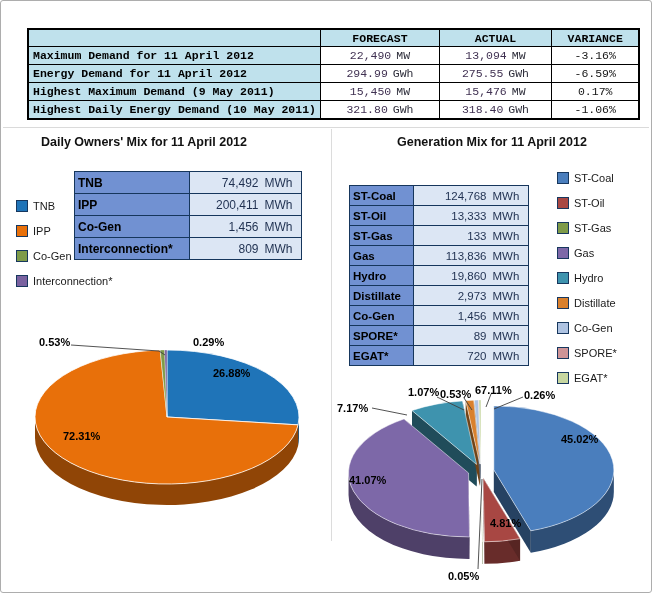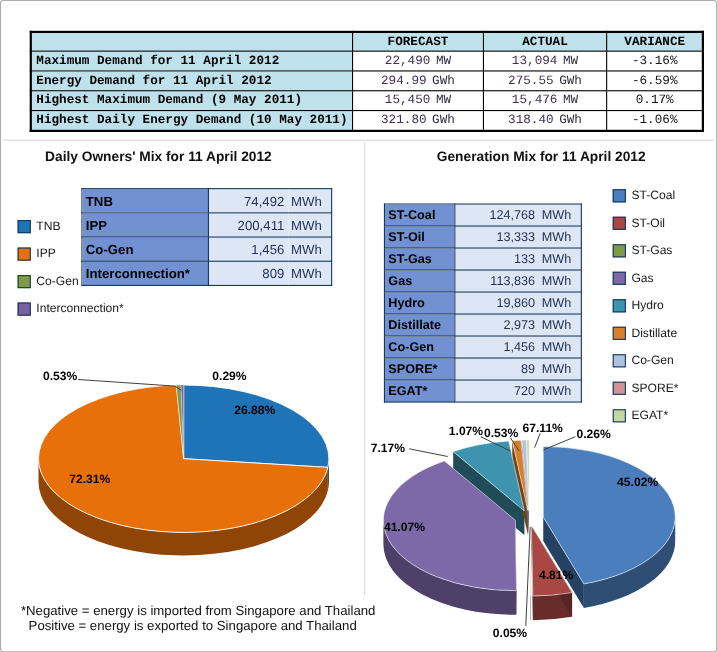--- a/index.html
+++ b/index.html
@@ -304,18 +304,14 @@
   <div class="pie-pct" style="left:560px;top:432px;">45.02%</div>
   <div class="pie-pct" style="left:489px;top:516px;">4.81%</div>
   <div class="pie-pct" style="left:447px;top:569px;">0.05%</div>
   <div class="pie-pct" style="left:348px;top:473px;">41.07%</div>
   <div class="pie-pct" style="left:336px;top:401px;">7.17%</div>
   <div class="pie-pct" style="left:407px;top:385px;">1.07%</div>
   <div class="pie-pct" style="left:439px;top:387px;">0.53%</div>
   <div class="pie-pct" style="left:474px;top:383px;">67.11%</div>
   <div class="pie-pct" style="left:523px;top:388px;">0.26%</div>
 
-  <div class="footnote">
-    <div class="l1">*Negative = energy is imported from Singapore and Thailand</div>
-    <div class="l2">Positive = energy is exported to Singapore and Thailand</div>
-  </div>
 
 </div>
 
 </body></html>

